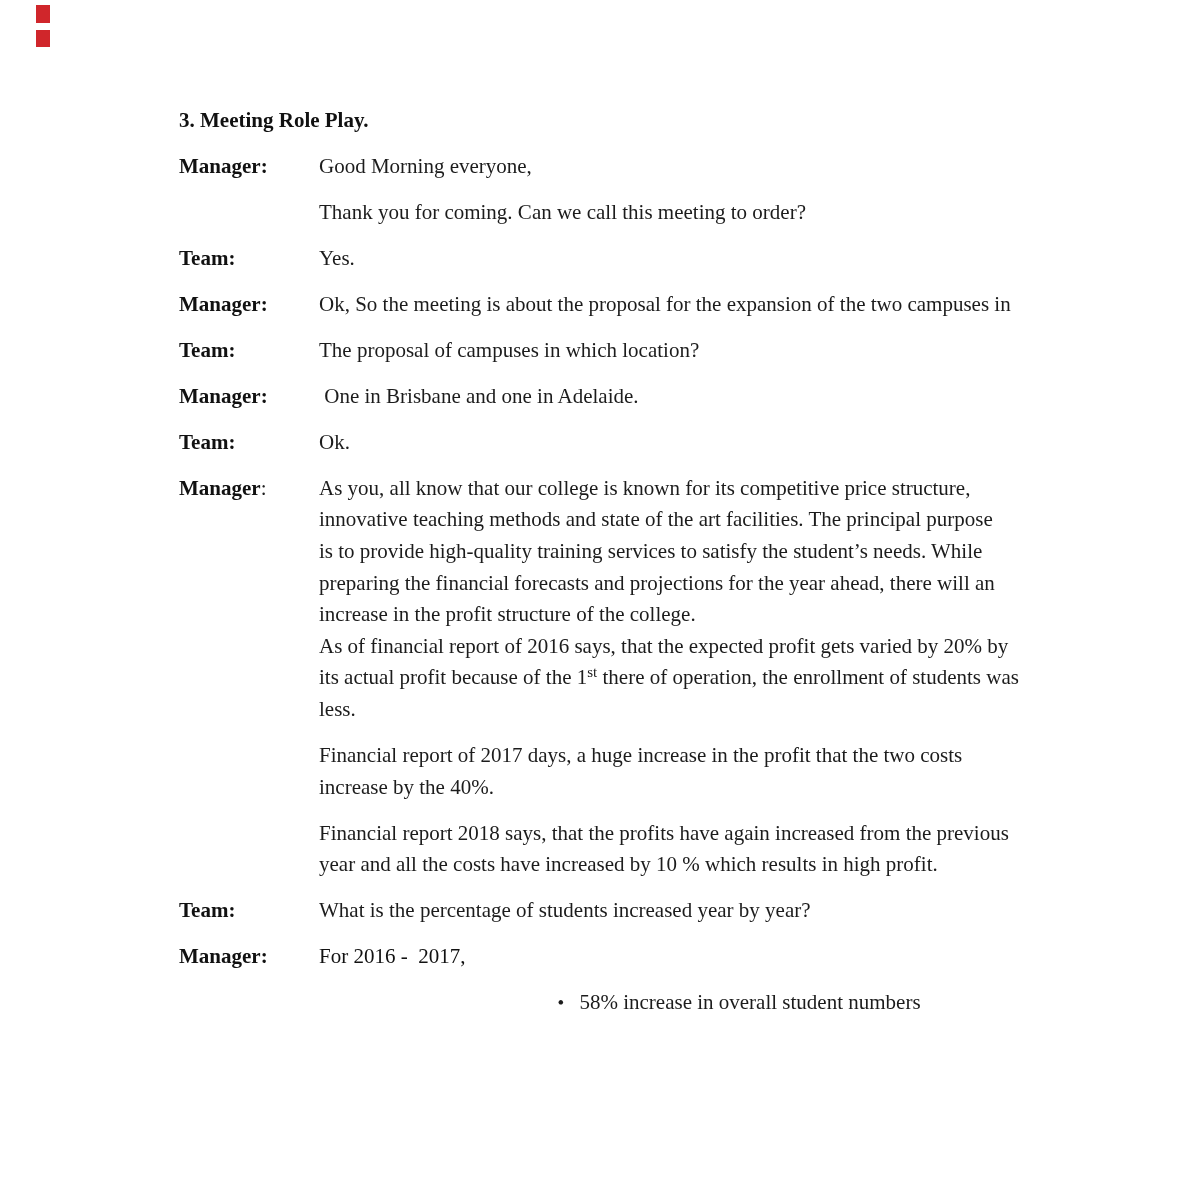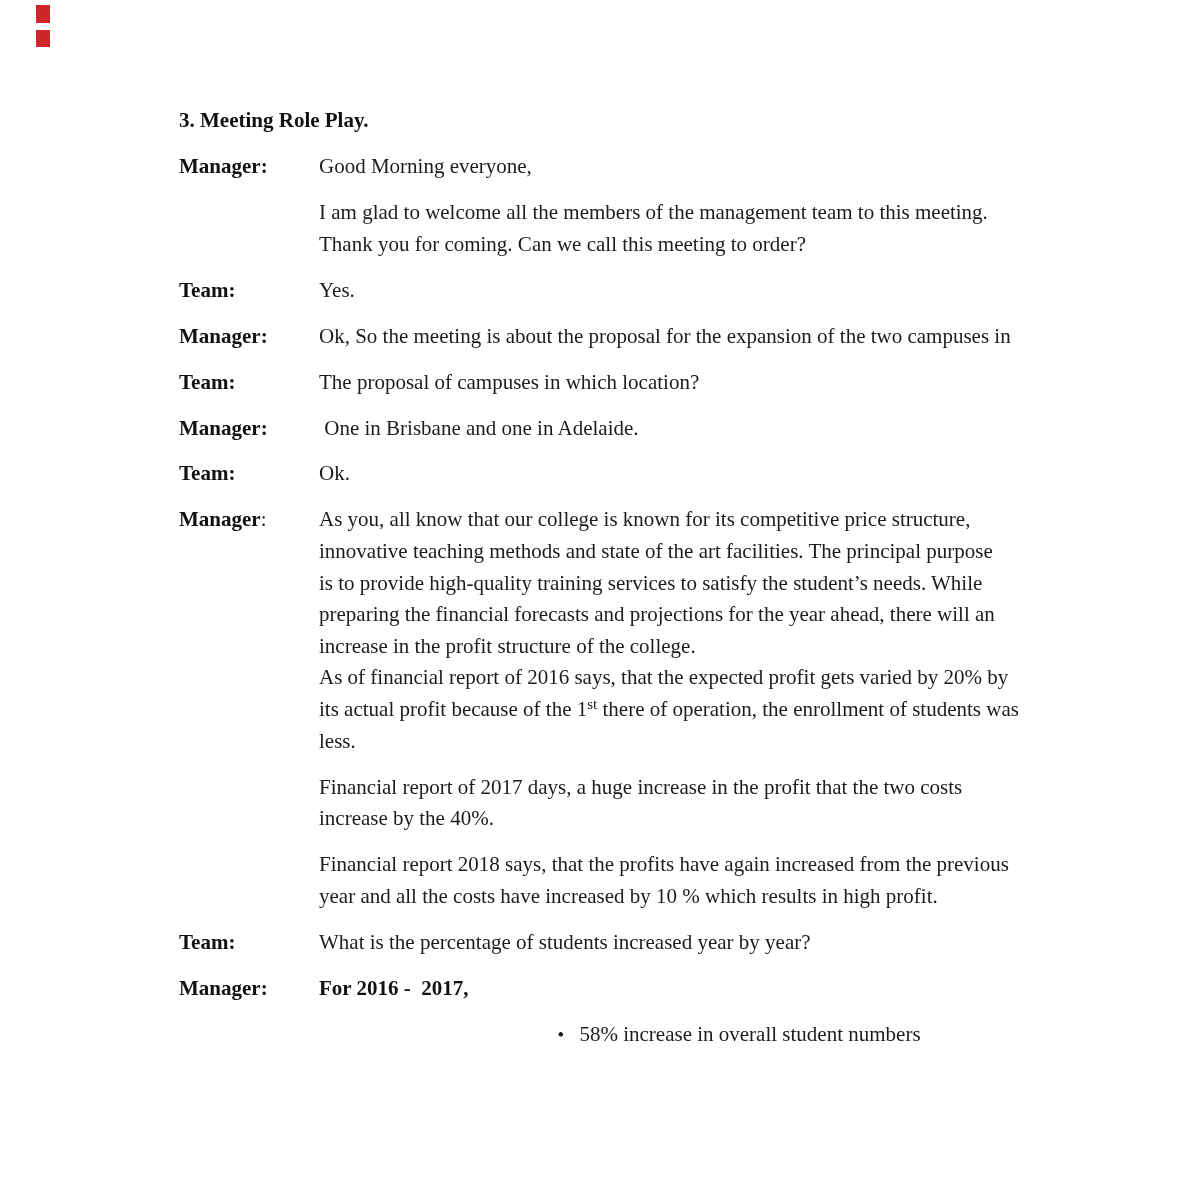--- a/index.html
+++ b/index.html
@@ -46,21 +46,21 @@
     flex: none;
     width: 140px;
     font-weight: 700;
     line-height: 31.6px;
     white-space: pre;
     color: #111111;
   }
   .speaker .colon-normal { font-weight: 400; color: #1c1c1c; }
   .content { flex: 1; min-width: 0; }
   .para { margin: 0 0 14.4px 0; }
-  .para.bold { font-weight: 700; color: #111111; }
+  .para.bold { font-weight: 400; color: #111111; }
   .line {
     line-height: 31.6px;
     min-height: 31.6px;
     white-space: pre;
   }
   .sup {
     font-size: 15px;
     vertical-align: 7px;
     line-height: 0;
   }
@@ -81,21 +81,20 @@
   <div class="doc">
     <div class="title">3. Meeting Role Play.</div>
     <div>
         <div class="speech">
           <div class="speaker"><span>Manager:</span></div>
           <div class="content">
             <div class="para">
               <div class="line">Good Morning everyone,</div>
             </div>
             <div class="para">
-              <div class="line">I am glad to welcome all the members of the management team to this meeting.</div>
               <div class="line">Thank you for coming. Can we call this meeting to order?</div>
             </div>
           </div>
         </div>
         <div class="speech">
           <div class="speaker"><span>Team:</span></div>
           <div class="content">
             <div class="para">
               <div class="line">Yes.</div>
             </div>

